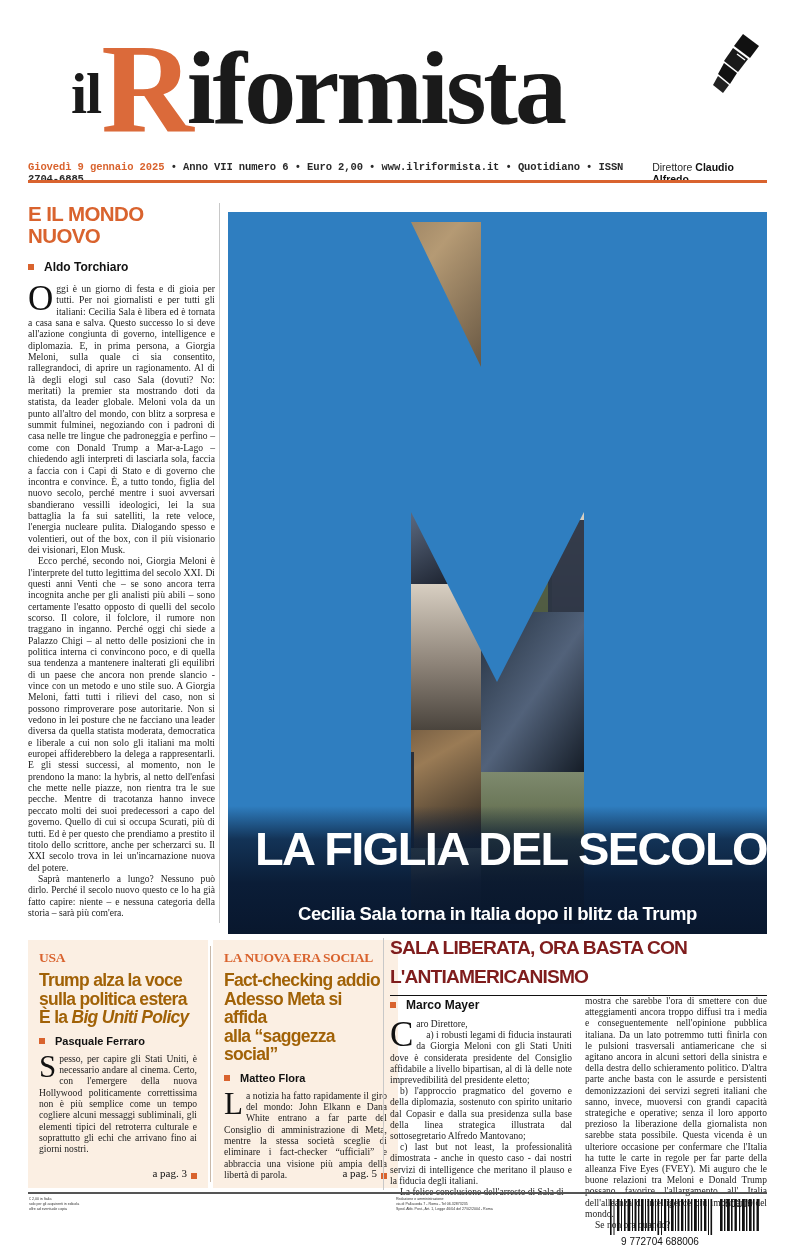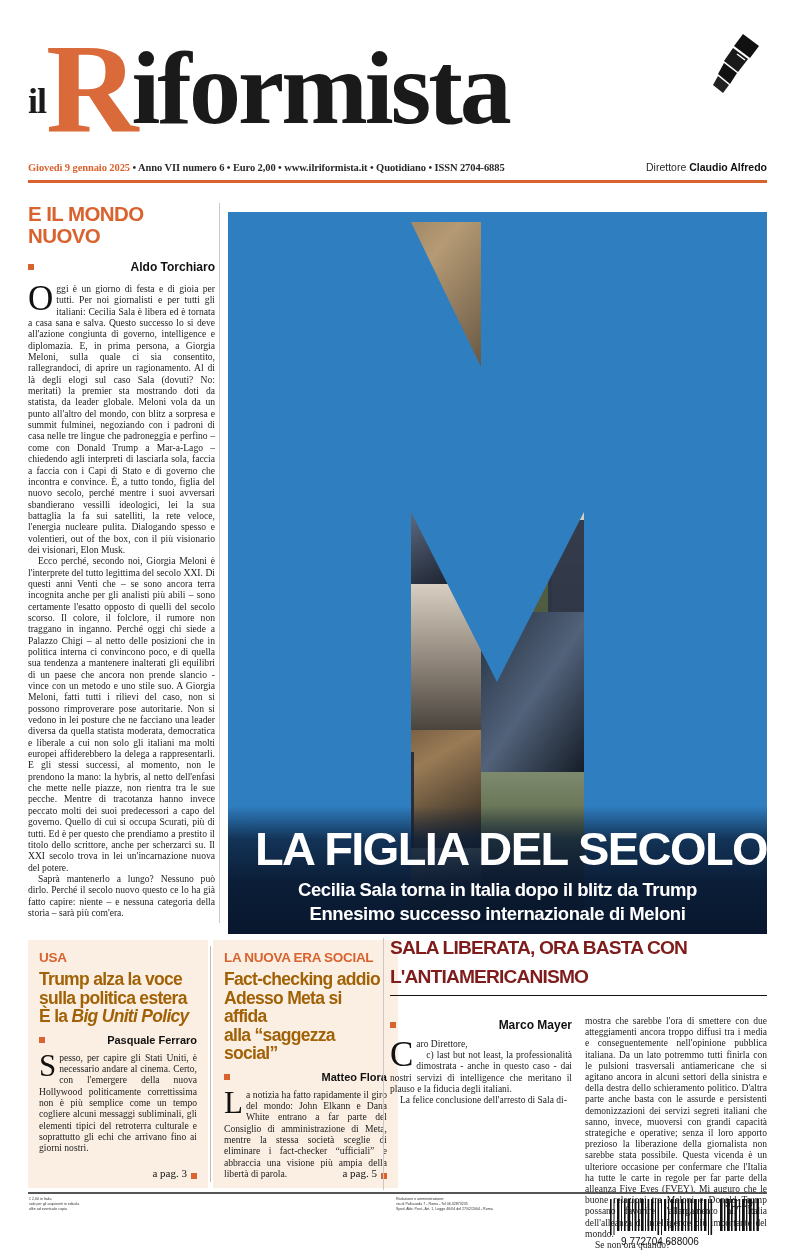--- a/index.html
+++ b/index.html
@@ -16,48 +16,48 @@
   .logo-wrap { position:absolute; left:28px; top:38px; width:740px; height:100px; }
   .logo-text {
     font-family: "Liberation Serif", serif;
     font-weight: bold;
     font-size: 104px;
     line-height: 100px;
     letter-spacing: -3px;
     color:#1a1a1a;
     white-space: nowrap;
   }
-  .logo-il { font-size: 36px; letter-spacing: -1px; vertical-align: 10px; }
+  .logo-il { font-size: 58px; letter-spacing: -1px; vertical-align: 10px; margin-left: 43px; }
   .logo-R { color:#DB6A3A; font-size:128px; vertical-align:-8px; letter-spacing:-7px;}
   .pen {
     position:absolute; right:6px; top:-6px; width:60px; height:62px;
   }
   .dateline-row {
     position:absolute; left:28px; top:161px; width:739px;
     display:flex; align-items:flex-end; justify-content:space-between;
   }
   .dateline {
     font-size:10.5px; font-weight:bold; color:#2a2a2a; letter-spacing:-0.1px;
-    font-family:Liberation Serif, serif;
+    font-family:Liberation Mono, monospace;
   }
   .dateline .dt-date { color:#D9632E; }
   .director { font-size:10.5px; color:#2a2a2a; }
   .director b { color:#111; }
   .rule-orange {
     position:absolute; left:28px; top:180px; width:739px; height:3px; background:#D9632E;
   }
 
   
   .left-col { position:absolute; left:28px; top:203px; width:187px; }
   .op-title {
     font-family:"Liberation Sans", sans-serif;
     font-weight:bold; font-size:20.5px; line-height:22px;
     color:#D9632E; letter-spacing:-0.6px; text-transform:uppercase;
   }
-  .byline { margin-top:13px; display:flex; align-items:center; gap:0;justify-content:space-between; }
+  .byline { margin-top:13px; display:flex; align-items:center; gap:10px; }
   .byline .sq { width:6px; height:6px; background:#D9632E; display:inline-block; }
   .byline .nm { font-size:12px; font-weight:bold; color:#111; }
   .body-serif {
     font-family:"Liberation Serif", serif;
     font-size:9.6px; line-height:11.35px;
     text-align:justify; color:#1c1c1c; hyphens:auto;
   }
   .body-serif p { text-indent: 10px; }
   .body-serif p.first { text-indent:0; }
   .dropcap {
@@ -91,21 +91,21 @@
 
   
   .lowrow { position:absolute; left:28px; top:940px; width:739px; height:250px; }
   .card {
     position:absolute; top:0; background:#FBEFE3; height:248px; padding:10px 11px 8px 11px;
   }
   .card.a { left:0; width:180px; }
   .card.b { left:185px; width:185px; }
   .card-div { position:absolute; top:6px; width:1px; height:236px; background:#c9b9a9; }
   .kicker {
-    font-family:Liberation Sans, sans-serif; font-weight:bold;
+    font-family:Liberation Serif, serif; font-weight:bold;
     color:#D9632E; font-size:13.5px; letter-spacing:-0.3px; text-transform:uppercase;
   }
   .card-title {
     margin-top:5px;
     font-family:"Liberation Sans", sans-serif; font-weight:bold;
     font-size:17.5px; line-height:18.5px; color:#a16207; letter-spacing:-0.7px;
   }
   .card-title .it { font-style:italic; }
   .card .byline { margin-top:8px; }
   .card .byline .nm { font-size:11px; }
@@ -119,21 +119,21 @@
   .apag .sq { width:6px; height:6px; background:#D9632E; display:inline-block; }
 
   
   .rightsec { position:absolute; left:390px; top:933px; width:377px; }
   .rs-vrule { position:absolute; left:383px; top:938px; width:1px; height:252px; background:#c8c8c8; }
   .rs-title {
     font-family:"Liberation Sans", sans-serif; font-weight:bold;
     font-size:19.2px; line-height:29px; color:#7f1d1d; letter-spacing:-0.85px;
   }
   .rs-hr { margin-top:4px; width:377px; height:1px; background:#111; }
-  .rs-cols { margin-top:20px; display:flex; gap:13px; }
+  .rs-cols { margin-top:0; display:flex; gap:13px; }
   .rs-col { width:182px; }
   .rs-col .body-serif { font-size:9.5px; line-height:11.2px; }
 
   
   .foot-rule { position:absolute; left:28px; top:1192px; width:739px; height:1.5px; background:#555; }
   .foot { position:absolute; top:1197px; font-family:"Liberation Sans", sans-serif;
           font-size:3.6px; line-height:5.2px; color:#333; }
   .foot.l { left:29px; }
   .foot.m { left:396px; }
   .barcode { position:absolute; left:608px; top:1197px; width:160px; height:52px; }
@@ -340,21 +340,20 @@
         <ellipse cx="392" cy="676" rx="18" ry="13" fill="#6f7a55"></ellipse>
         <ellipse cx="432" cy="682" rx="18" ry="13" fill="#7e8a62"></ellipse>
         <ellipse cx="470" cy="674" rx="18" ry="13" fill="#69724f"></ellipse>
       </g>
     </svg>
 
     <div class="headline-box"></div>
     <div class="headline">LA FIGLIA DEL SECOLO</div>
     <div class="subheads">
       <div>Cecilia Sala torna in Italia dopo il blitz da Trump</div>
-      <div>Ennesimo successo internazionale di Meloni</div>
     </div>
   </div>
 
   <div class="lowrow">
 
     <div class="card a">
       <div class="kicker">USA</div>
       <div class="card-title">
         <div>Trump alza la voce</div>
         <div>sulla politica estera</div>
@@ -401,20 +400,22 @@
     <div class="rs-title">SALA LIBERATA, ORA BASTA CON L'ANTIAMERICANISMO</div>
     <div class="rs-hr"></div>
     <div class="rs-cols">
       <div class="rs-col">
         <div class="byline" style="margin-top:2px;">
           <span class="sq"></span>
           <span class="nm">Marco Mayer</span>
         </div>
         <div class="body-serif" style="margin-top:7px;">
           <p class="first"><span class="dropcap">C</span><span>aro Direttore,</span></p>
+          <p>a) i robusti legami di fiducia instaurati da Giorgia Meloni con gli Stati Uniti dove è considerata presidente del Consiglio affidabile a livello bipartisan, al di là delle note imprevedibilità del presidente eletto;</p>
+          <p>b) l'approccio pragmatico del governo e della diplomazia, sostenuto con spirito unitario dal Copasir e dalla sua presidenza sulla base della linea strategica illustrata dal sottosegretario Alfredo Mantovano;</p>
           <p>c) last but not least, la professionalità dimostrata - anche in questo caso - dai nostri servizi di intelligence che meritano il plauso e la fiducia degli italiani.</p>
           <p>La felice conclusione dell'arresto di Sala di-</p>
         </div>
       </div>
       <div class="rs-col">
         <div class="body-serif">
           <p class="first">mostra che sarebbe l'ora di smettere con due atteggiamenti ancora troppo diffusi tra i media e conseguentemente nell'opinione pubblica italiana. Da un lato potremmo tutti finirla con le pulsioni trasversali antiamericane che si agitano ancora in alcuni settori della sinistra e della destra dello schieramento politico. D'altra parte anche basta con le assurde e persistenti demonizzazioni dei servizi segreti italiani che sanno, invece, muoversi con grandi capacità strategiche e operative; senza il loro apporto prezioso la liberazione della giornalista non sarebbe stata possibile. Questa vicenda è un ulteriore occasione per confermare che l'Italia ha tutte le carte in regole per far parte della alleanza Five Eyes (FVEY). Mi auguro che le buone relazioni tra Meloni e Donald Trump possano favorire l'allargamento all' Italia dell'alleanza di intelligence più importante del mondo.</p>
           <p>Se non ora quando?</p>
         </div>
       </div>

